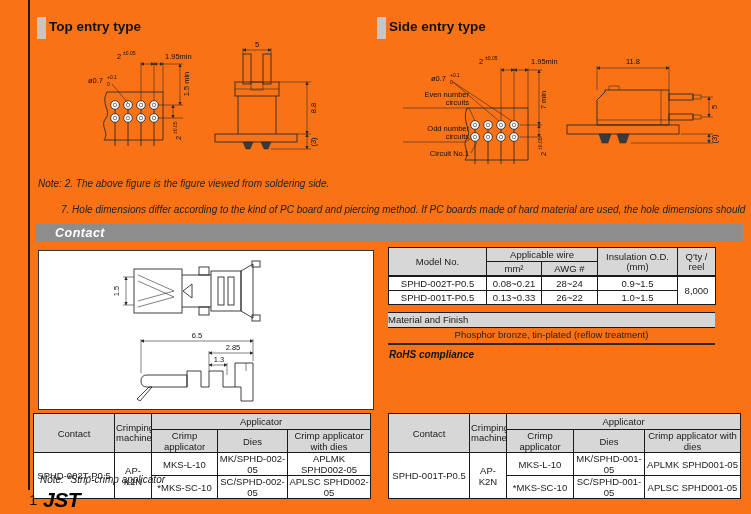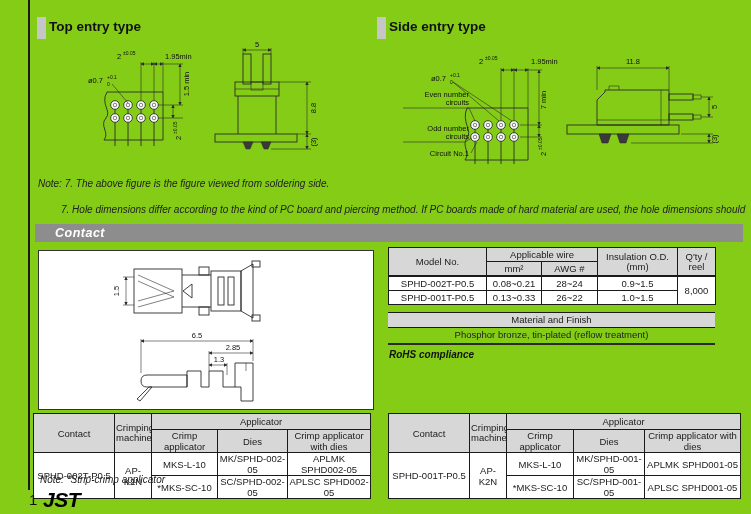--- a/index.html
+++ b/index.html
@@ -1,17 +1,17 @@
 <!DOCTYPE html>
 <html><head>
 <meta charset="utf-8">
 <style>
   html,body{margin:0;padding:0;background:#ffffff;}
   #canvas{
-    position:relative;width:751px;height:514px;background:#84cc16;overflow:hidden;
+    position:relative;width:751px;height:514px;background:#f97316;overflow:hidden;
     font-family:"Liberation Sans",sans-serif;color:#1a1a1a;
   }
   .abs{position:absolute;}
   .vrule{position:absolute;left:28px;top:0;width:2px;height:490px;background:#1c1c1c;}
   .head-tab{position:absolute;width:9px;height:22px;background:#c6c6c6;}
   .head-txt{position:absolute;font-size:13.5px;font-weight:bold;color:#111;}
   .notes{font-style:italic;font-size:10px;color:#222;white-space:nowrap;}
   .secbar{position:absolute;left:35px;top:224px;width:708px;height:18px;background:#8d8d8d;}
   .secbar span{display:block;padding-left:20px;line-height:18px;color:#ffffff;
     font-weight:bold;font-style:italic;font-size:12.5px;letter-spacing:.5px;}
@@ -21,21 +21,21 @@
     border:1px solid #1a1a1a;font-size:9.5px;text-align:center;vertical-align:middle;
     padding:0 1px;overflow:hidden;color:#1a1a1a;font-weight:normal;
   }
   table.tbl th{background:#d7d7d7;}
   .pre{white-space:pre-line;line-height:1.05;}
   td.model-cell{font-weight:bold;font-size:9.8px;}
   tr.first-data td{border-top:2px solid #1a1a1a;}
   td.tiny,th.tiny{font-size:7px;}
   .matbar{position:absolute;left:388px;top:312px;width:327px;height:14px;background:#d7d7d7;
     border-top:1.5px solid #1a1a1a;border-bottom:1.5px solid #1a1a1a;
-    text-align:center;font-size:9.5px;line-height:13px;color:#1a1a1a;}
+    text-align:left;font-size:9.5px;line-height:13px;color:#1a1a1a;}
   .matval{position:absolute;left:388px;top:329px;width:327px;text-align:center;font-size:9.5px;color:#222;}
   .matline{position:absolute;left:388px;top:343px;width:327px;height:2px;background:#2a2a2a;}
   .rohs{position:absolute;left:389px;top:349px;font-size:10px;font-weight:bold;font-style:italic;color:#111;}
   .tblnote{position:absolute;left:40px;top:474px;font-style:italic;font-size:10px;color:#222;text-align:center;}
   .footer-page{position:absolute;left:29px;top:491px;font-size:15px;color:#111;}
   .footer-logo{position:absolute;left:43px;top:488px;font-size:21px;font-weight:bold;font-style:italic;
     letter-spacing:-.5px;color:#000;}
   svg.draw{position:absolute;overflow:visible;}
   svg .ln{stroke:#2b2b2b;stroke-width:.9;fill:none;}
   svg .thin{stroke:#2b2b2b;stroke-width:.6;fill:none;}
@@ -258,21 +258,21 @@
       </g>
       <line class="thin" x1="202" y1="26" x2="274" y2="26" marker-start="url(#arB)" marker-end="url(#arB)"></line>
       <line class="thin" x1="314" y1="55" x2="314" y2="75" marker-start="url(#arB)" marker-end="url(#arB)"></line>
       <line class="thin" x1="314" y1="92" x2="314" y2="101" marker-start="url(#arB)" marker-end="url(#arB)"></line>
       <text class="dt" text-anchor="middle" x="238" y="22">11.8</text>
       <text class="dt" text-anchor="middle" transform="rotate(-90 322 65)" x="322" y="65">5</text>
       <text class="dt" text-anchor="middle" transform="rotate(-90 322 97)" x="322" y="97">(3)</text>
     </g>
   </svg>
 
-  <div class="abs notes" style="left:38px;top:178px;">Note: 7. The above figure is the figure viewed from soldering side.</div>
+  <div class="abs notes" style="left:38px;top:178px;">Note: 2. The above figure is the figure viewed from soldering side.</div>
   <div class="abs notes" style="left:61px;top:204px;">7. Hole dimensions differ according to the kind of PC board and piercing method. If PC boards made of hard material are used, the hole dimensions should</div>
 
   <div class="secbar">
     <span>Contact</span>
   </div>
 
   <div class="contact-box">
     <svg class="draw" style="left:0;top:0;" width="332" height="156" viewBox="0 0 332 156">
       <defs>
         <marker id="arC" viewBox="0 0 10 10" refX="9" refY="5" markerWidth="6" markerHeight="6" orient="auto-start-reverse">

